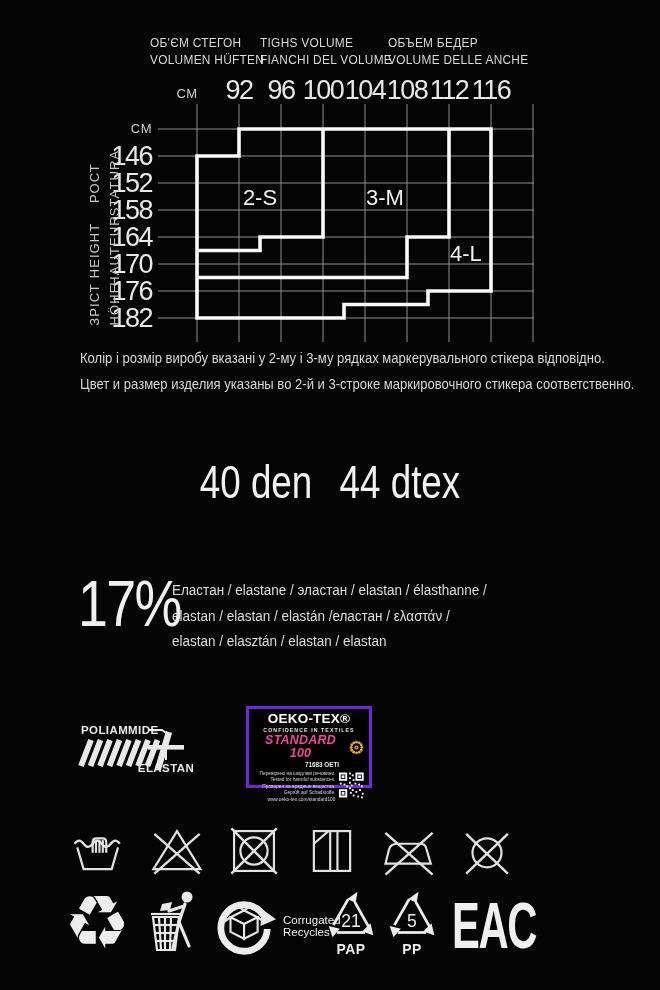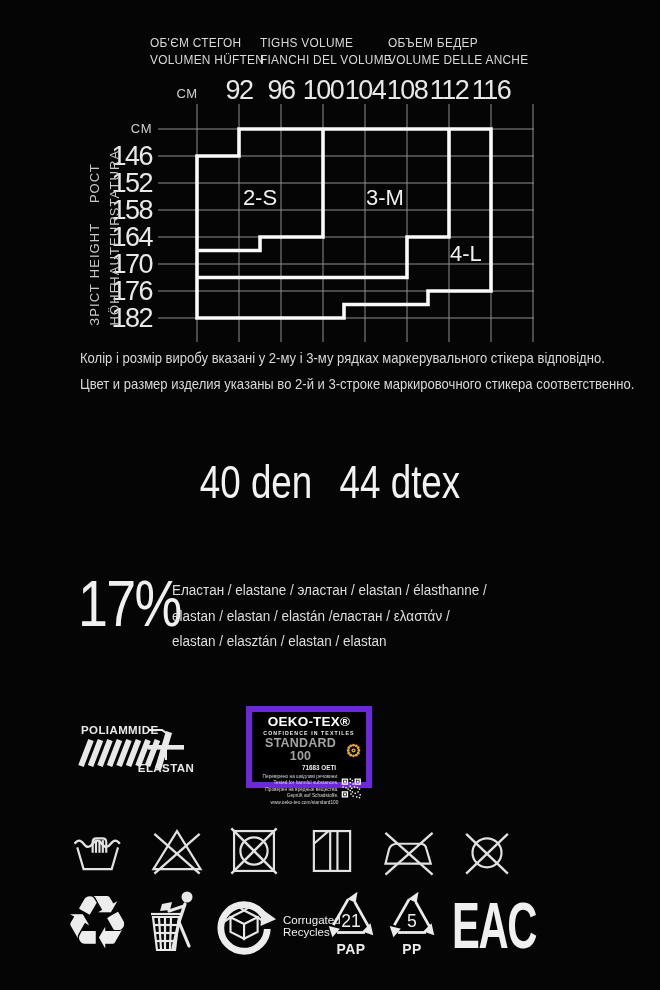--- a/index.html
+++ b/index.html
@@ -27,21 +27,21 @@
   
   .comp{position:absolute;left:62px;width:540px;display:flex;align-items:flex-start;}
   .comp .pct{width:100px;text-align:right;font-size:64px;line-height:56px;color:#f0f0f0;
              transform:scaleX(.84);transform-origin:right top;letter-spacing:-2px;flex:none;}
   .comp .lines{margin-left:10px;font-size:15.5px;line-height:25.5px;color:#dedede;
                transform:scaleX(.87);transform-origin:left top;white-space:nowrap;padding-top:1px;}
   
   #mat-logo{position:absolute;left:78px;top:716px;width:150px;height:70px;}
   #mat-logo text{fill:#eaeaea;font-weight:bold;font-size:11.5px;letter-spacing:.4px;}
   
-  .oeko{position:absolute;left:246px;top:706px;width:126px;height:82px;border:6px solid #6d28d9;
+  .oeko{position:absolute;left:246px;top:706px;width:126px;height:82px;border:3px solid #6d28d9;
         background:#000;box-sizing:border-box;padding:3px 4px 3px 4px;text-align:center;}
   .oeko .ot-title{font-size:13.5px;font-weight:bold;color:#fff;letter-spacing:.2px;line-height:14px;}
   .oeko .ot-sub{font-size:5.2px;font-weight:bold;letter-spacing:1.1px;color:#e8e8e8;line-height:6px;margin-top:1px;}
   .oeko .ot-std-row{display:flex;align-items:center;margin-top:1px;}
   .oeko .ot-std{flex:1;font-size:12.5px;font-weight:bold;letter-spacing:.2px;line-height:13px;}
   .oeko .ot-lic{font-size:6.3px;font-weight:bold;color:#eee;text-align:right;padding-right:26px;line-height:7px;margin-top:1px;}
   .oeko .ot-bottom{display:flex;justify-content:flex-end;align-items:flex-start;margin-top:2px;}
   .oeko .ot-tiny{text-align:right;font-size:5.2px;line-height:6.4px;color:#d6d6d6;margin-right:3px;white-space:nowrap;transform:scaleX(.92);transform-origin:right top;}
   
   .care{position:absolute;left:70px;top:822px;width:446px;display:flex;justify-content:space-between;}
@@ -165,21 +165,21 @@
     </g>
     <rect x="70" y="29" width="36" height="4.6" class="wh"></rect>
     <line x1="88" y1="33.5" x2="88" y2="44" stroke="#eaeaea" stroke-width="2"></line>
     <text x="88" y="56" text-anchor="middle">ELASTAN</text>
   </svg>
 
   <div class="oeko">
     <div class="ot-title">OEKO-TEX®</div>
     <div class="ot-sub">CONFIDENCE IN TEXTILES</div>
     <div class="ot-std-row">
-      <div class="ot-std" style="color:#a3a3a3;">STANDARD 100</div>
+      <div class="ot-std" style="color:#ec4899;font-style:italic;">STANDARD 100</div>
       <svg width="17" height="17" viewBox="0 0 20 20">
         <g fill="#e3aa2f">
           <circle cx="16.3" cy="10" r="1.7"></circle>
             <circle cx="15.5" cy="13.2" r="1.7"></circle>
             <circle cx="13.2" cy="15.5" r="1.7"></circle>
           <circle cx="10" cy="16.3" r="1.7"></circle>
             <circle cx="6.8" cy="15.5" r="1.7"></circle>
             <circle cx="4.5" cy="13.2" r="1.7"></circle>
           <circle cx="3.7" cy="10" r="1.7"></circle>
             <circle cx="4.5" cy="6.8" r="1.7"></circle>

